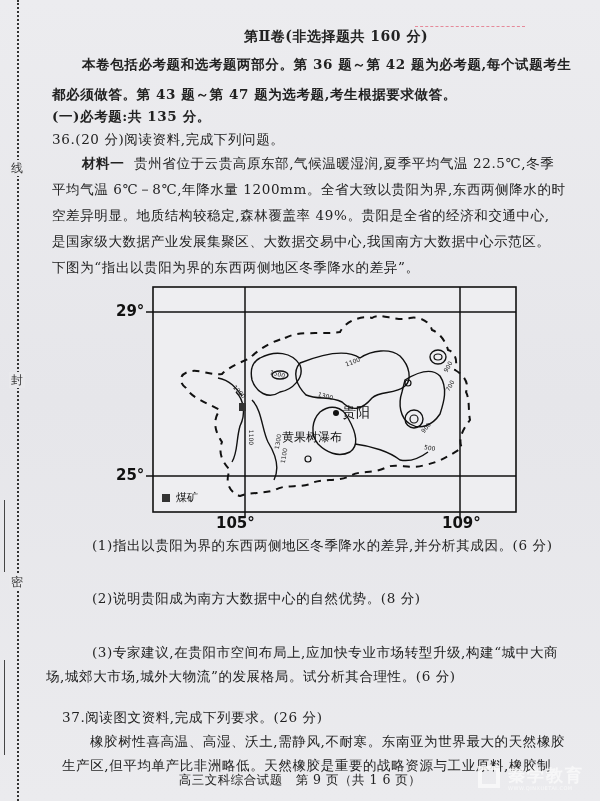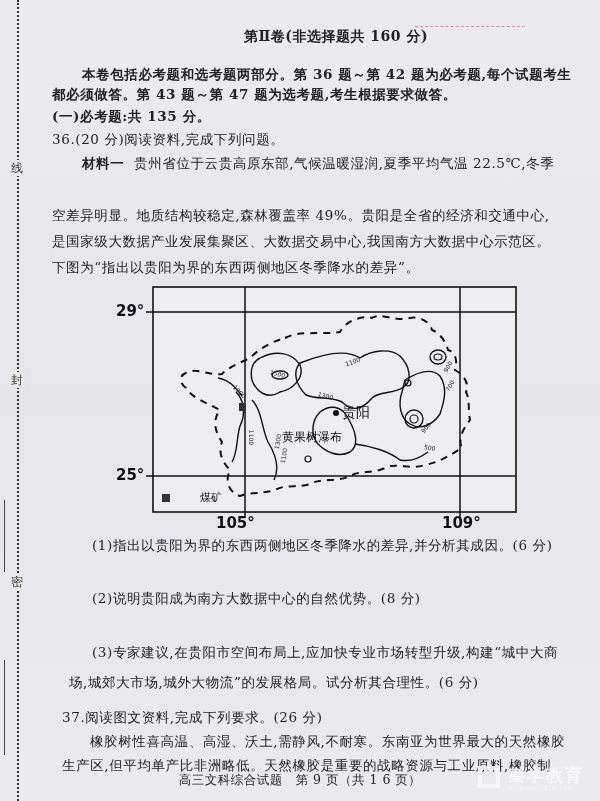--- a/index.html
+++ b/index.html
@@ -77,28 +77,29 @@
   <div class="binding-char" style="top:160px;">线</div>
   <div class="binding-char" style="top:372px;">封</div>
   <div class="binding-char" style="top:574px;">密</div>
   <div class="margin-stroke" style="top:500px; height:72px;"></div>
   <div class="margin-stroke" style="top:660px; height:95px;"></div>
 
   <div class="red-mark"></div>
 
   <div class="title">第Ⅱ卷(非选择题共 160 分)</div>
 
-  <div class="line bold indent" style="top:66px;">本卷包括必考题和选考题两部分。第 36 题～第 42 题为必考题,每个试题考生</div>
+  <div class="line bold indent" style="top:56px;">本卷包括必考题和选考题两部分。第 36 题～第 42 题为必考题,每个试题考生</div>
   <div class="line bold" style="top:86px;">都必须做答。第 43 题～第 47 题为选考题,考生根据要求做答。</div>
   <div class="line bold" style="top:108px;">(一)必考题:共 135 分。</div>
 
   <div class="line" style="top:131px;">36.(20 分)阅读资料,完成下列问题。</div>
   <div class="line indent" style="top:155px;">
     <span class="bold">材料一</span>&nbsp;&nbsp;<span>贵州省位于云贵高原东部,气候温暖湿润,夏季平均气温 22.5℃,冬季</span>
   </div>
+  <div class="line" style="top:181px;">平均气温 6℃－8℃,年降水量 1200mm。全省大致以贵阳为界,东西两侧降水的时</div>
   <div class="line" style="top:207px;">空差异明显。地质结构较稳定,森林覆盖率 49%。贵阳是全省的经济和交通中心,</div>
   <div class="line" style="top:233px;">是国家级大数据产业发展集聚区、大数据交易中心,我国南方大数据中心示范区。</div>
   <div class="line" style="top:259px;">下图为“指出以贵阳为界的东西两侧地区冬季降水的差异”。</div>
 
   <div class="map">
     <svg width="600" height="801" viewBox="0 0 600 801">
 
       <rect x="153" y="287" width="363" height="225" fill="#eeeef1" stroke="#111" stroke-width="1.6"></rect>
 
       <line x1="146" y1="312" x2="516" y2="312" stroke="#111" stroke-width="1.5"></line>
@@ -153,27 +154,27 @@
     <div style="position:absolute; left:270px; top:438px; font-size:6px; font-family:'DejaVu Sans',sans-serif; transform:rotate(-80deg);">1300</div>
     <div style="position:absolute; left:276px; top:452px; font-size:6px; font-family:'DejaVu Sans',sans-serif; transform:rotate(-80deg);">1100</div>
     <div style="position:absolute; left:442px; top:363px; font-size:6px; font-family:'DejaVu Sans',sans-serif; transform:rotate(-60deg);">900</div>
     <div style="position:absolute; left:444px; top:382px; font-size:6px; font-family:'DejaVu Sans',sans-serif; transform:rotate(-60deg);">700</div>
     <div style="position:absolute; left:420px; top:424px; font-size:6px; font-family:'DejaVu Sans',sans-serif; transform:rotate(-50deg);">900</div>
     <div style="position:absolute; left:424px; top:444px; font-size:6px; font-family:'DejaVu Sans',sans-serif; transform:rotate(10deg);">500</div>
 
     <div style="position:absolute; left:342px; top:404px; font-size:14px; font-family:'DejaVu Sans',sans-serif; color:#111;">贵阳</div>
     <div style="position:absolute; left:282px; top:429px; font-size:12px; font-family:'DejaVu Sans',sans-serif; color:#111;">黄果树瀑布</div>
 
-    <div style="position:absolute; left:176px; top:490px; font-size:11px; font-family:'DejaVu Sans',sans-serif; color:#111;margin-left:24px;">煤矿</div>
+    <div style="position:absolute; left:176px; top:490px; font-size:11px; font-family:'DejaVu Sans',sans-serif; color:#111;">煤矿</div>
   </div>
 
   <div class="line q" style="top:537px;">(1)指出以贵阳为界的东西两侧地区冬季降水的差异,并分析其成因。(6 分)</div>
   <div class="line q" style="top:590px;">(2)说明贵阳成为南方大数据中心的自然优势。(8 分)</div>
   <div class="line q" style="top:644px;">(3)专家建议,在贵阳市空间布局上,应加快专业市场转型升级,构建“城中大商</div>
-  <div class="line" style="top:668px; left:69px;margin-top:6px;">场,城郊大市场,城外大物流”的发展格局。试分析其合理性。(6 分)</div>
+  <div class="line" style="top:668px; left:46px;">场,城郊大市场,城外大物流”的发展格局。试分析其合理性。(6 分)</div>
 
   <div class="line" style="top:709px; left:62px;">37.阅读图文资料,完成下列要求。(26 分)</div>
   <div class="line indent" style="top:733px; left:90px;">橡胶树性喜高温、高湿、沃土,需静风,不耐寒。东南亚为世界最大的天然橡胶</div>
   <div class="line" style="top:757px; left:62px;">生产区,但平均单产比非洲略低。天然橡胶是重要的战略资源与工业原料,橡胶制</div>
 
   <div class="footer">高三文科综合试题　第 9 页（共 1 6 页）</div>
 
   <div class="watermark">
     <div class="logo-box"></div>
     <div class="wm-text">秦学教育</div>

